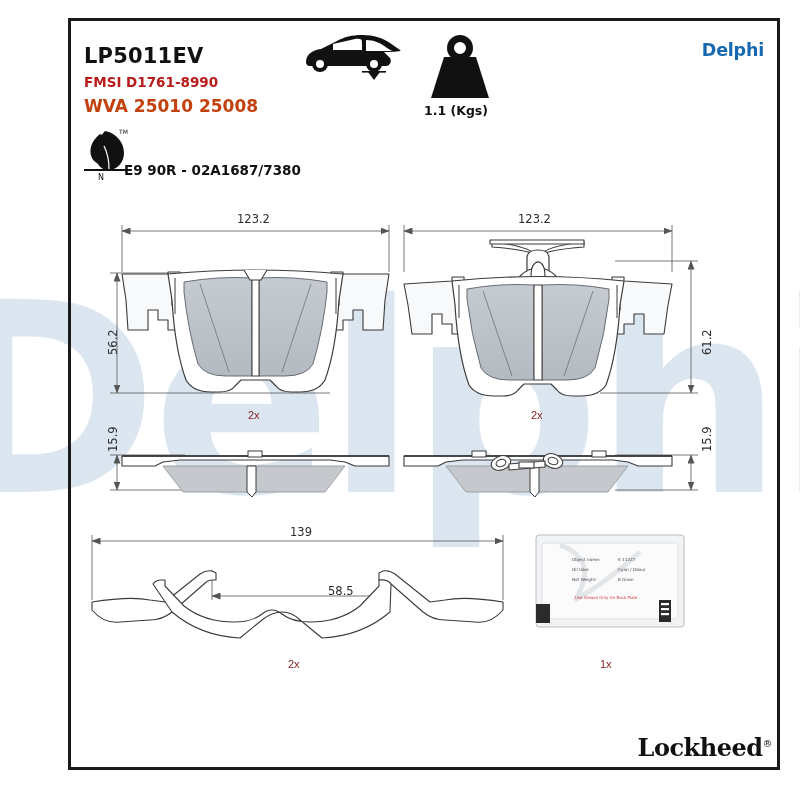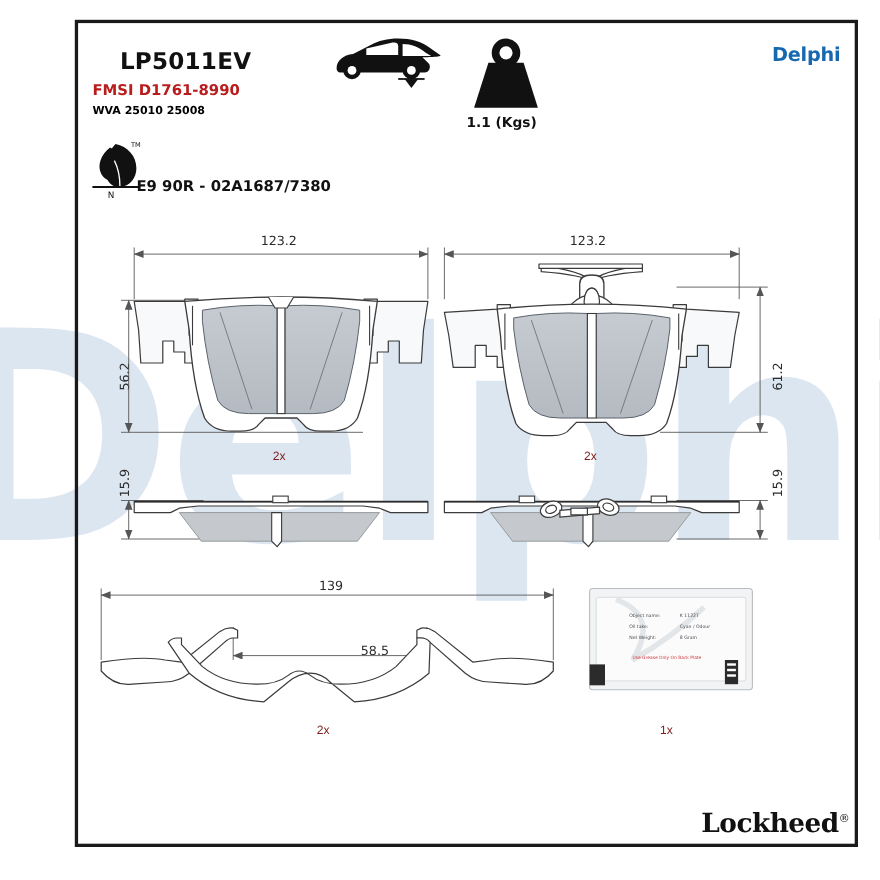--- a/index.html
+++ b/index.html
@@ -20,24 +20,24 @@
     position:absolute; left:68px; top:18px; width:712px; height:752px;
     border:3px solid #1a1a1a; background:transparent; z-index:2;
     box-sizing:border-box;
   }
 
   .layer{position:absolute;left:0;top:0;width:800px;height:800px;z-index:3;}
 
   
   #partno{
     position:absolute; left:84px; top:44px;
-    font-size:21px; font-weight:700; color:#111; letter-spacing:.2px;margin-left:25px;
+    font-size:21px; font-weight:700; color:#111; letter-spacing:.2px;
   }
   #fmsi{position:absolute;left:84px;top:74px;font-size:13.5px;font-weight:700;color:#b91c1c;}
-  #wva {position:absolute;left:84px;top:96px;font-size:10px;font-weight:700;color:#000000;}
+  #wva {position:absolute;left:84px;top:96px;font-size:17px;font-weight:700;color:#c2410c;}
   #ece {position:absolute;left:124px;top:162px;font-size:13.5px;font-weight:700;color:#111;}
   #kgs {position:absolute;left:424px;top:103px;font-size:12.5px;font-weight:700;color:#111;text-align:center;}
 
   #delphi-logo{
     position:absolute; right:36px; top:40px;
     font-size:17.5px; font-weight:700; color:#1669b0; letter-spacing:-.2px;
   }
   #lockheed-logo{
     position:absolute; right:28px; bottom:38px;
     font-family:"DejaVu Serif","Liberation Serif",serif;

